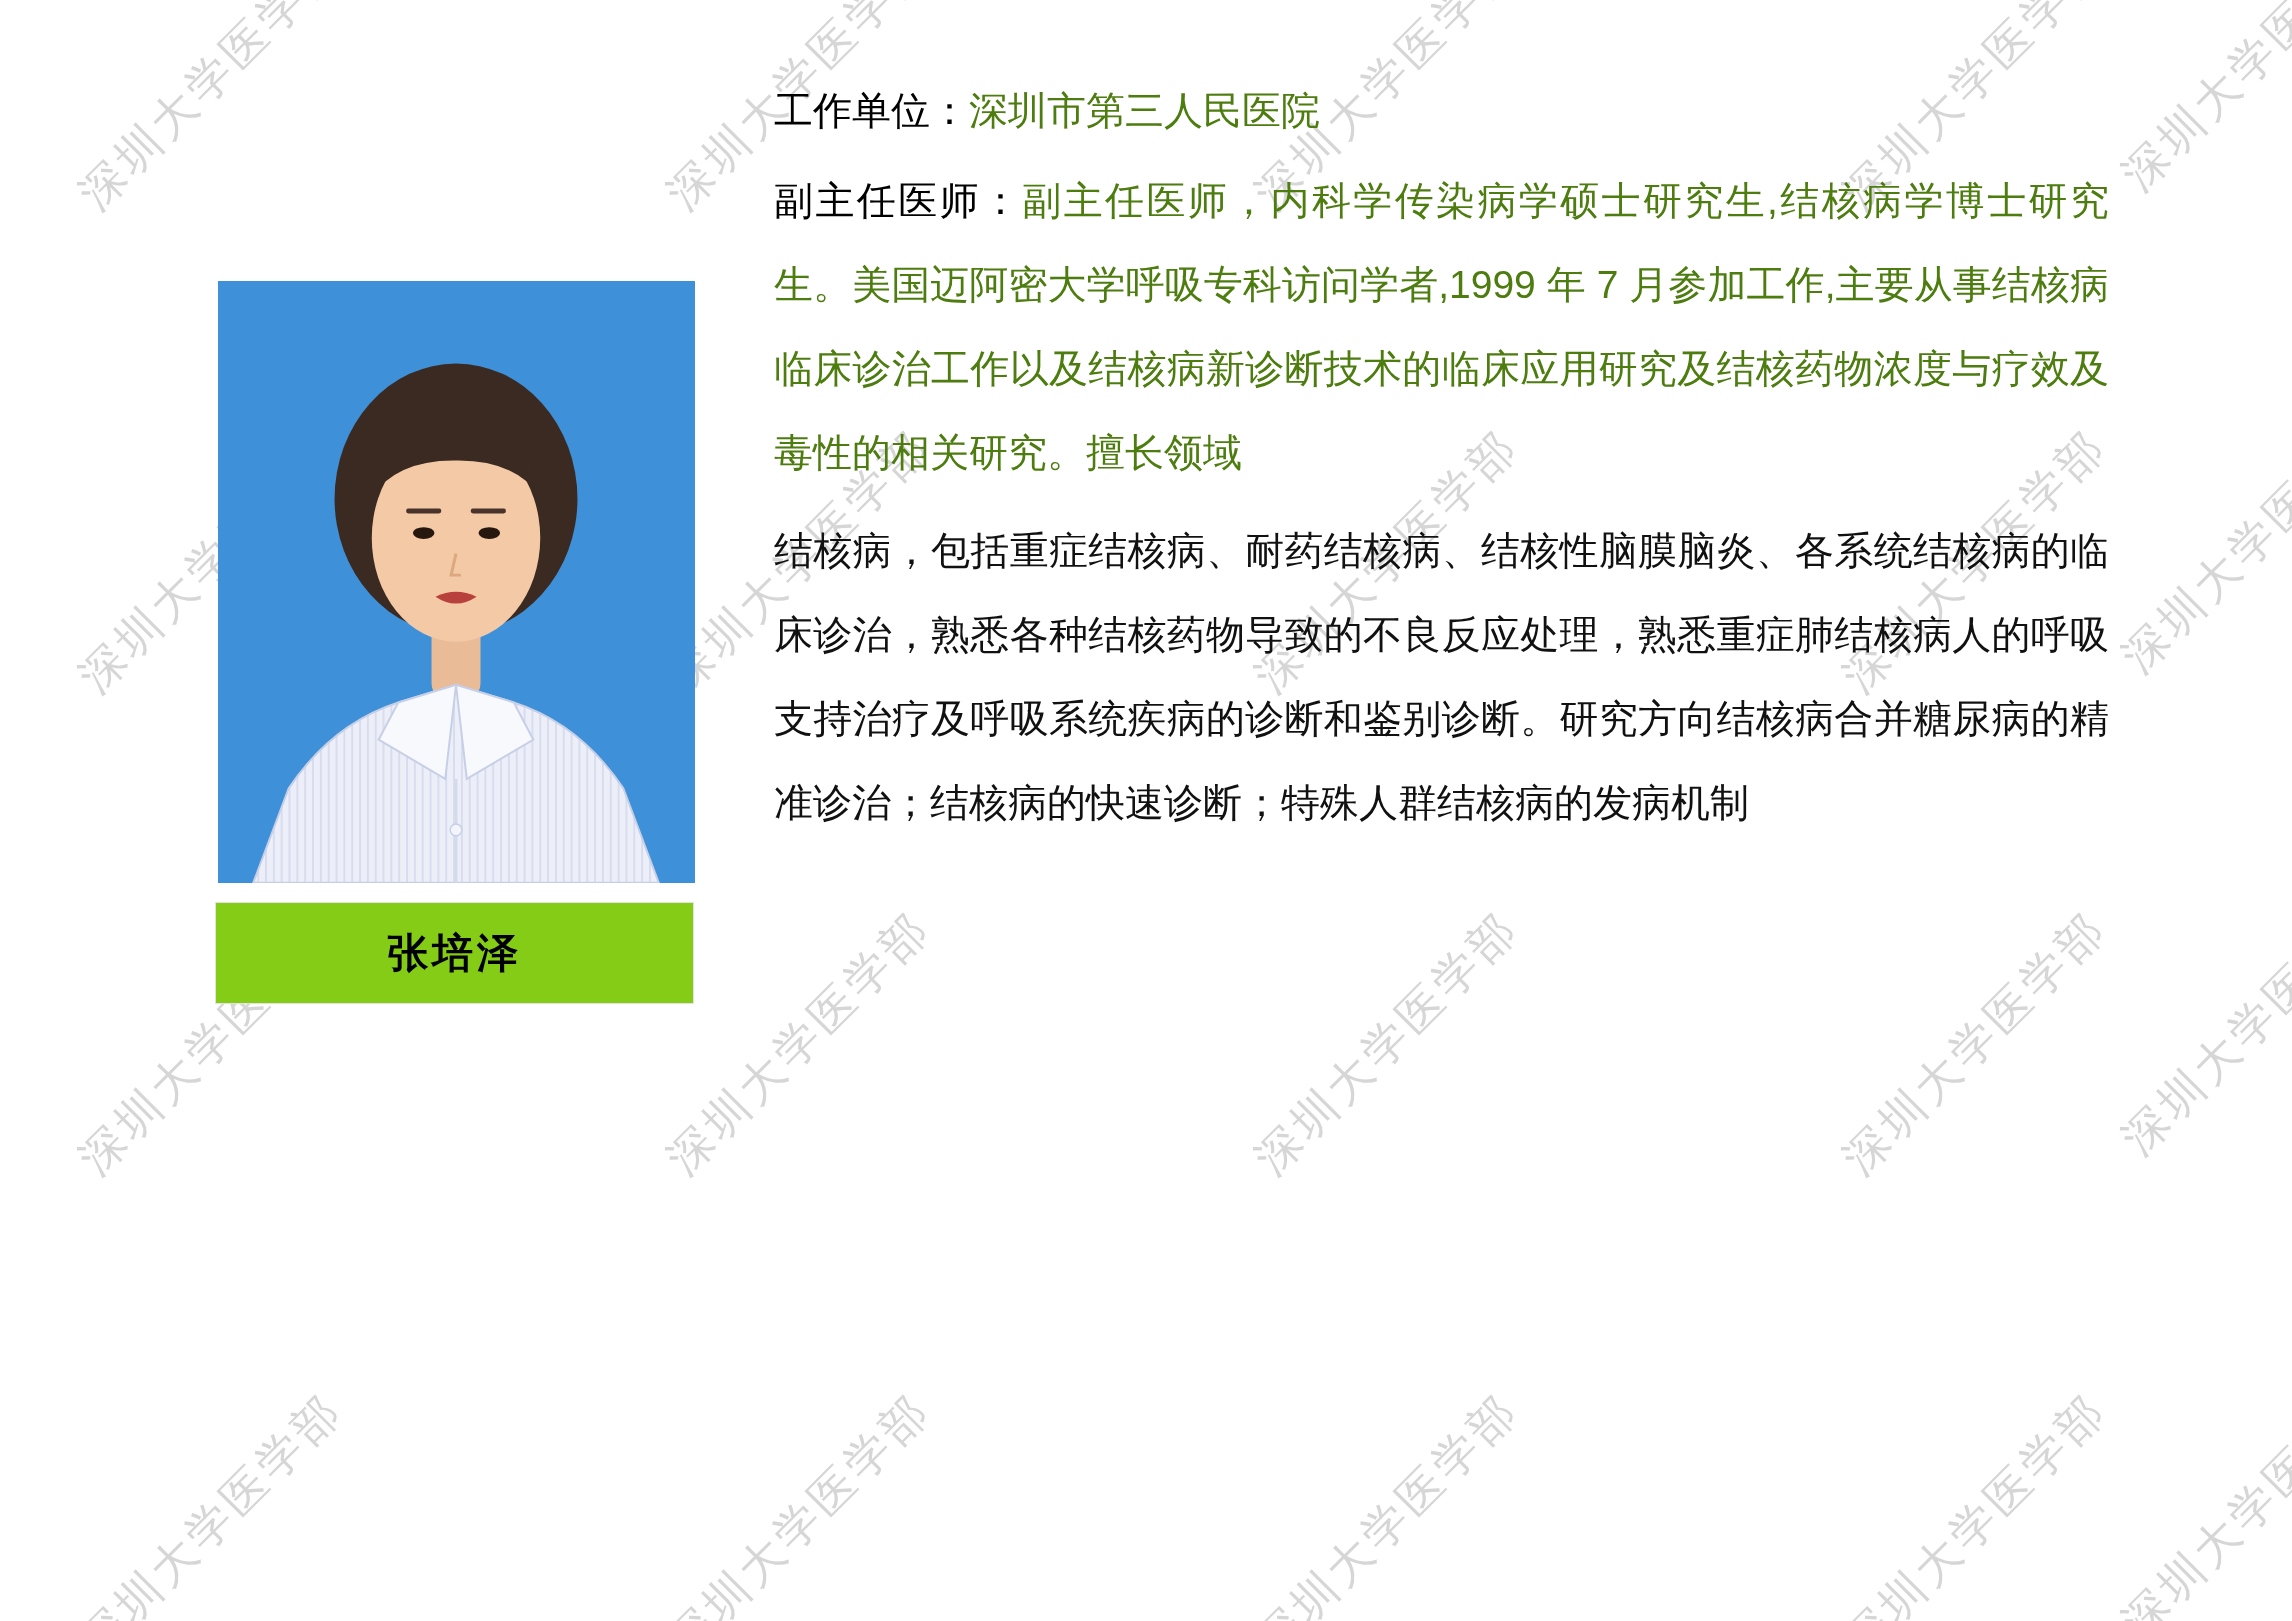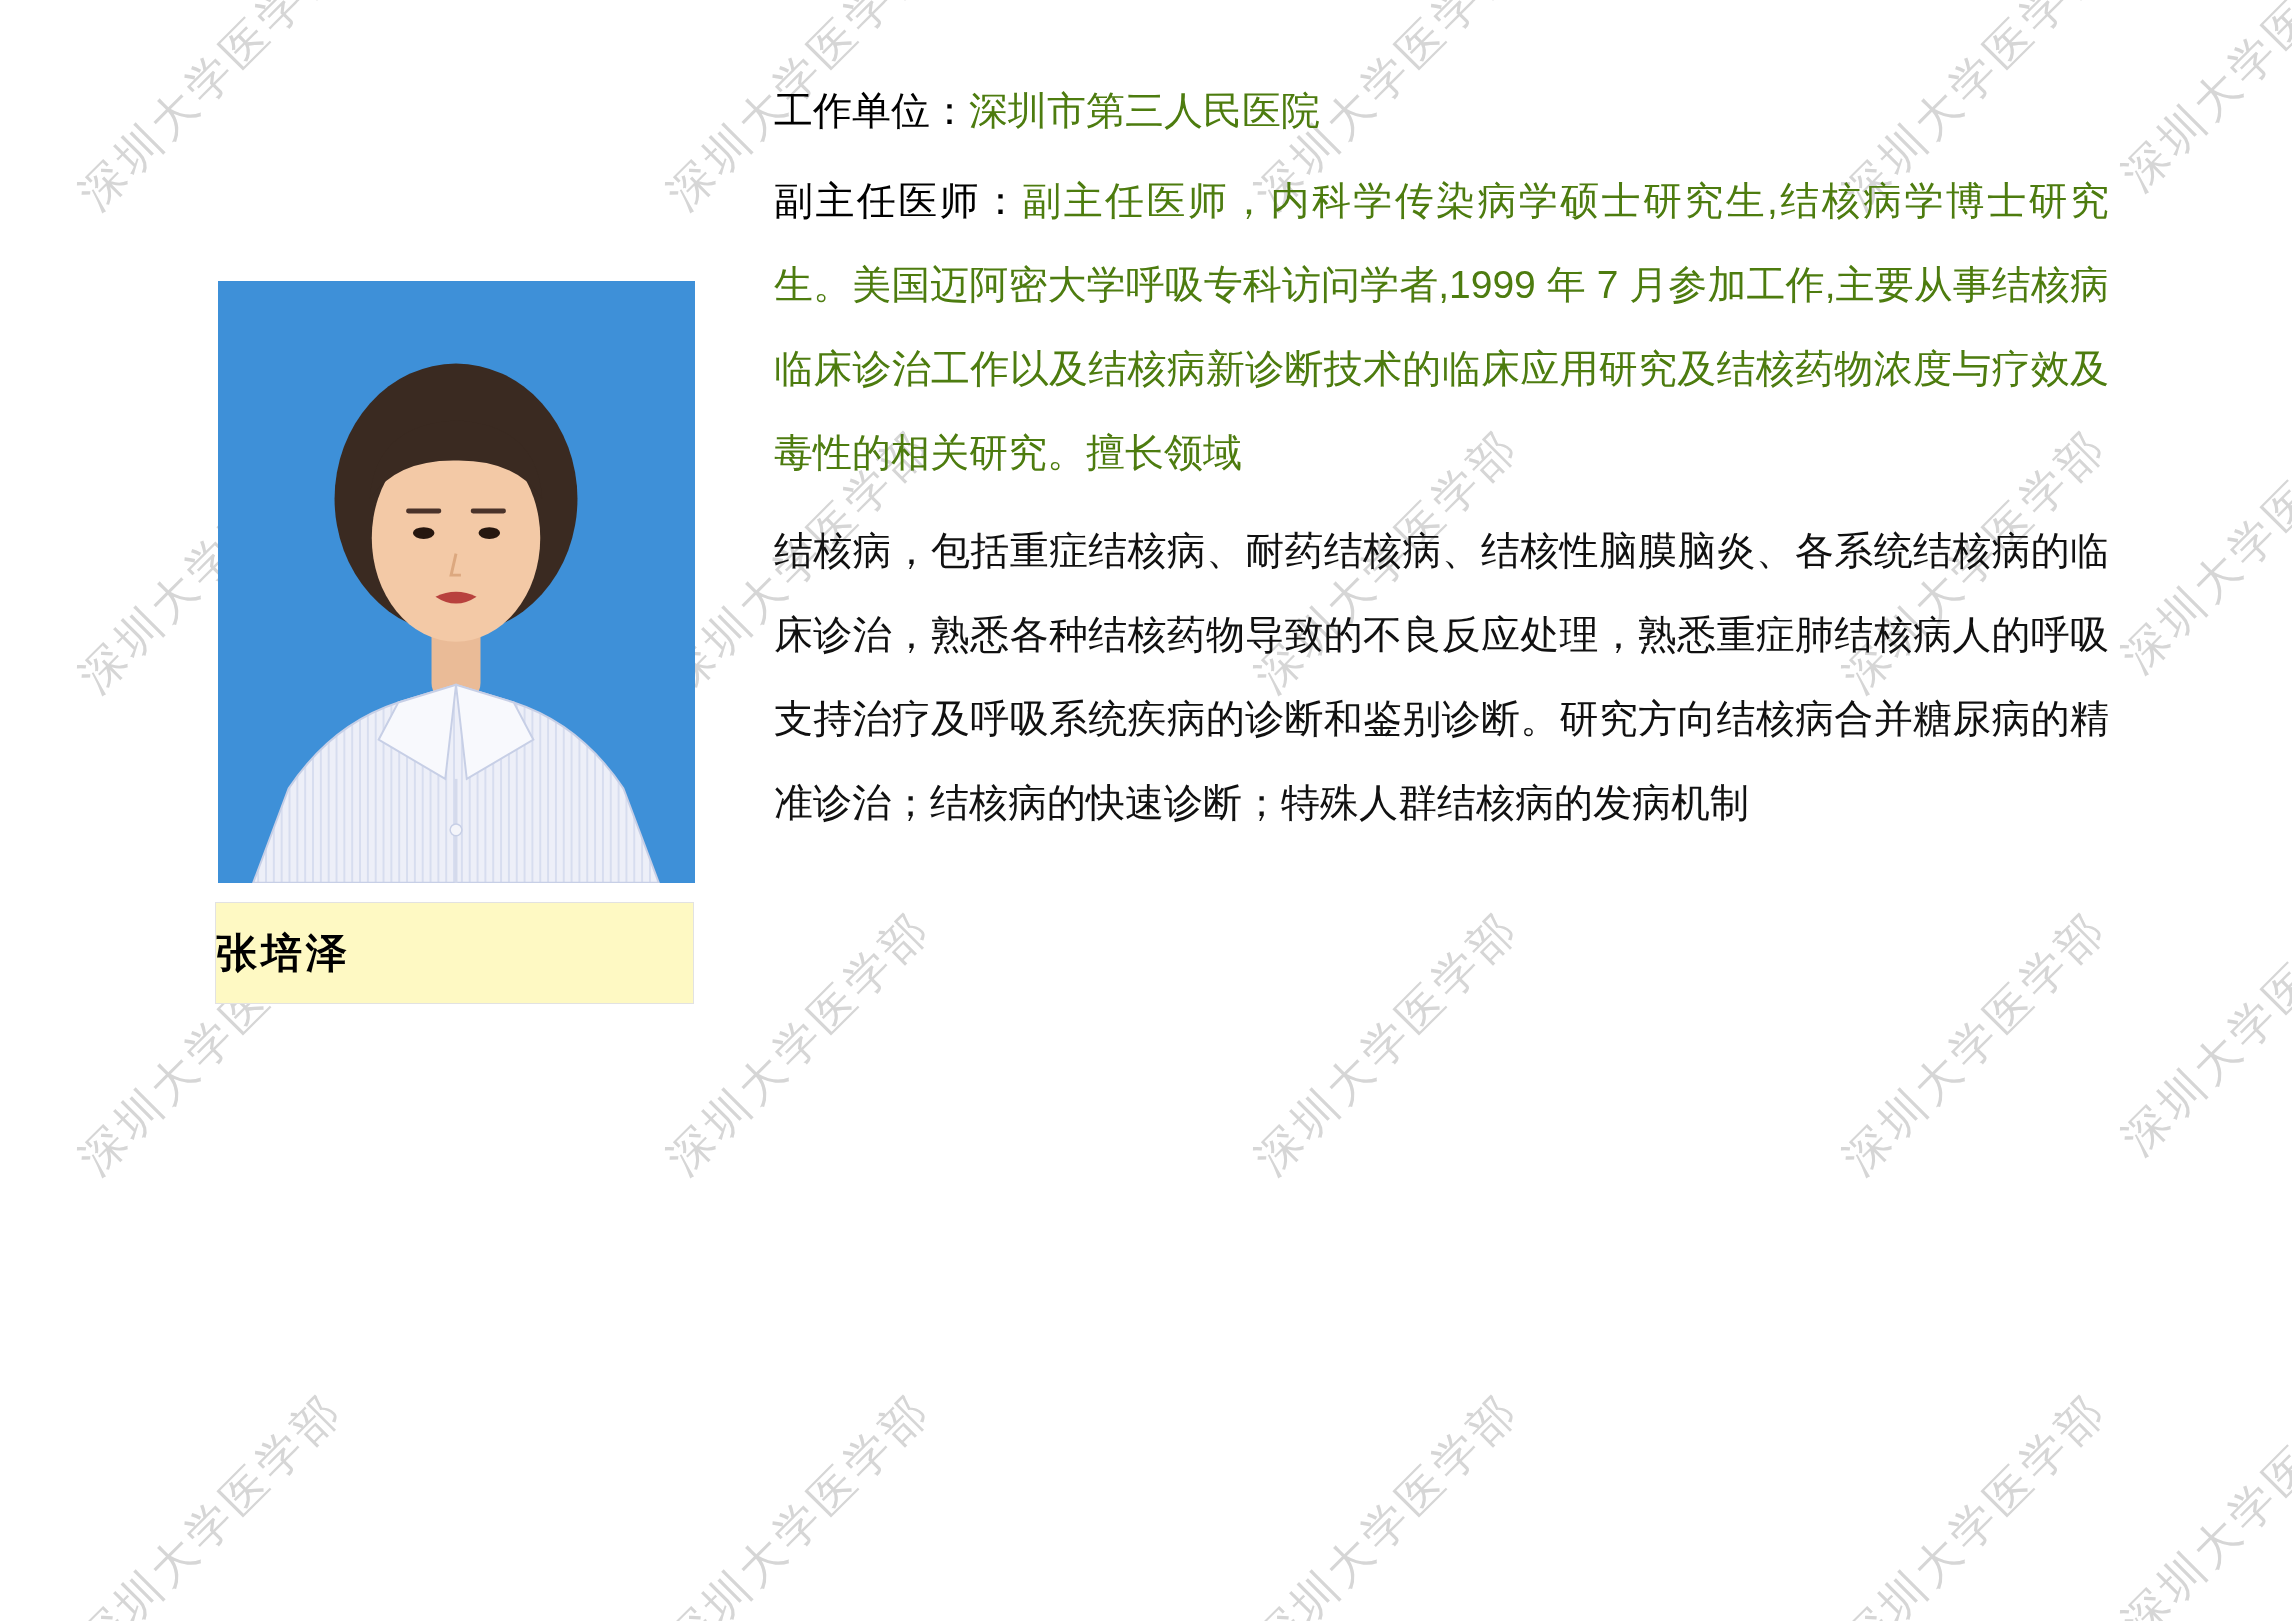--- a/index.html
+++ b/index.html
@@ -24,22 +24,22 @@
   
   .photo-box {
     position: absolute; left: 218px; top: 281px;
     width: 477px; height: 602px; z-index: 2;
     background: #3e90d8;
   }
   .photo-box svg { display: block; width: 100%; height: 100%; }
   .name-box {
     position: absolute; left: 215px; top: 902px;
     width: 477px; height: 100px; z-index: 2;
-    background: #fef9c3; border: 1px solid #e2e2e2;
-    display: flex; align-items: center; justify-content: flex-start;
+    background: #84cc16; border: 1px solid #e2e2e2;
+    display: flex; align-items: center; justify-content: center;
   }
   .name-box .name {
     font-family: "Liberation Serif", serif;
     font-weight: 700; font-size: 41px; color: #000;
     letter-spacing: 3.9px;
   }
 
   
   .info-col {
     position: absolute; left: 774px; top: 69px;

